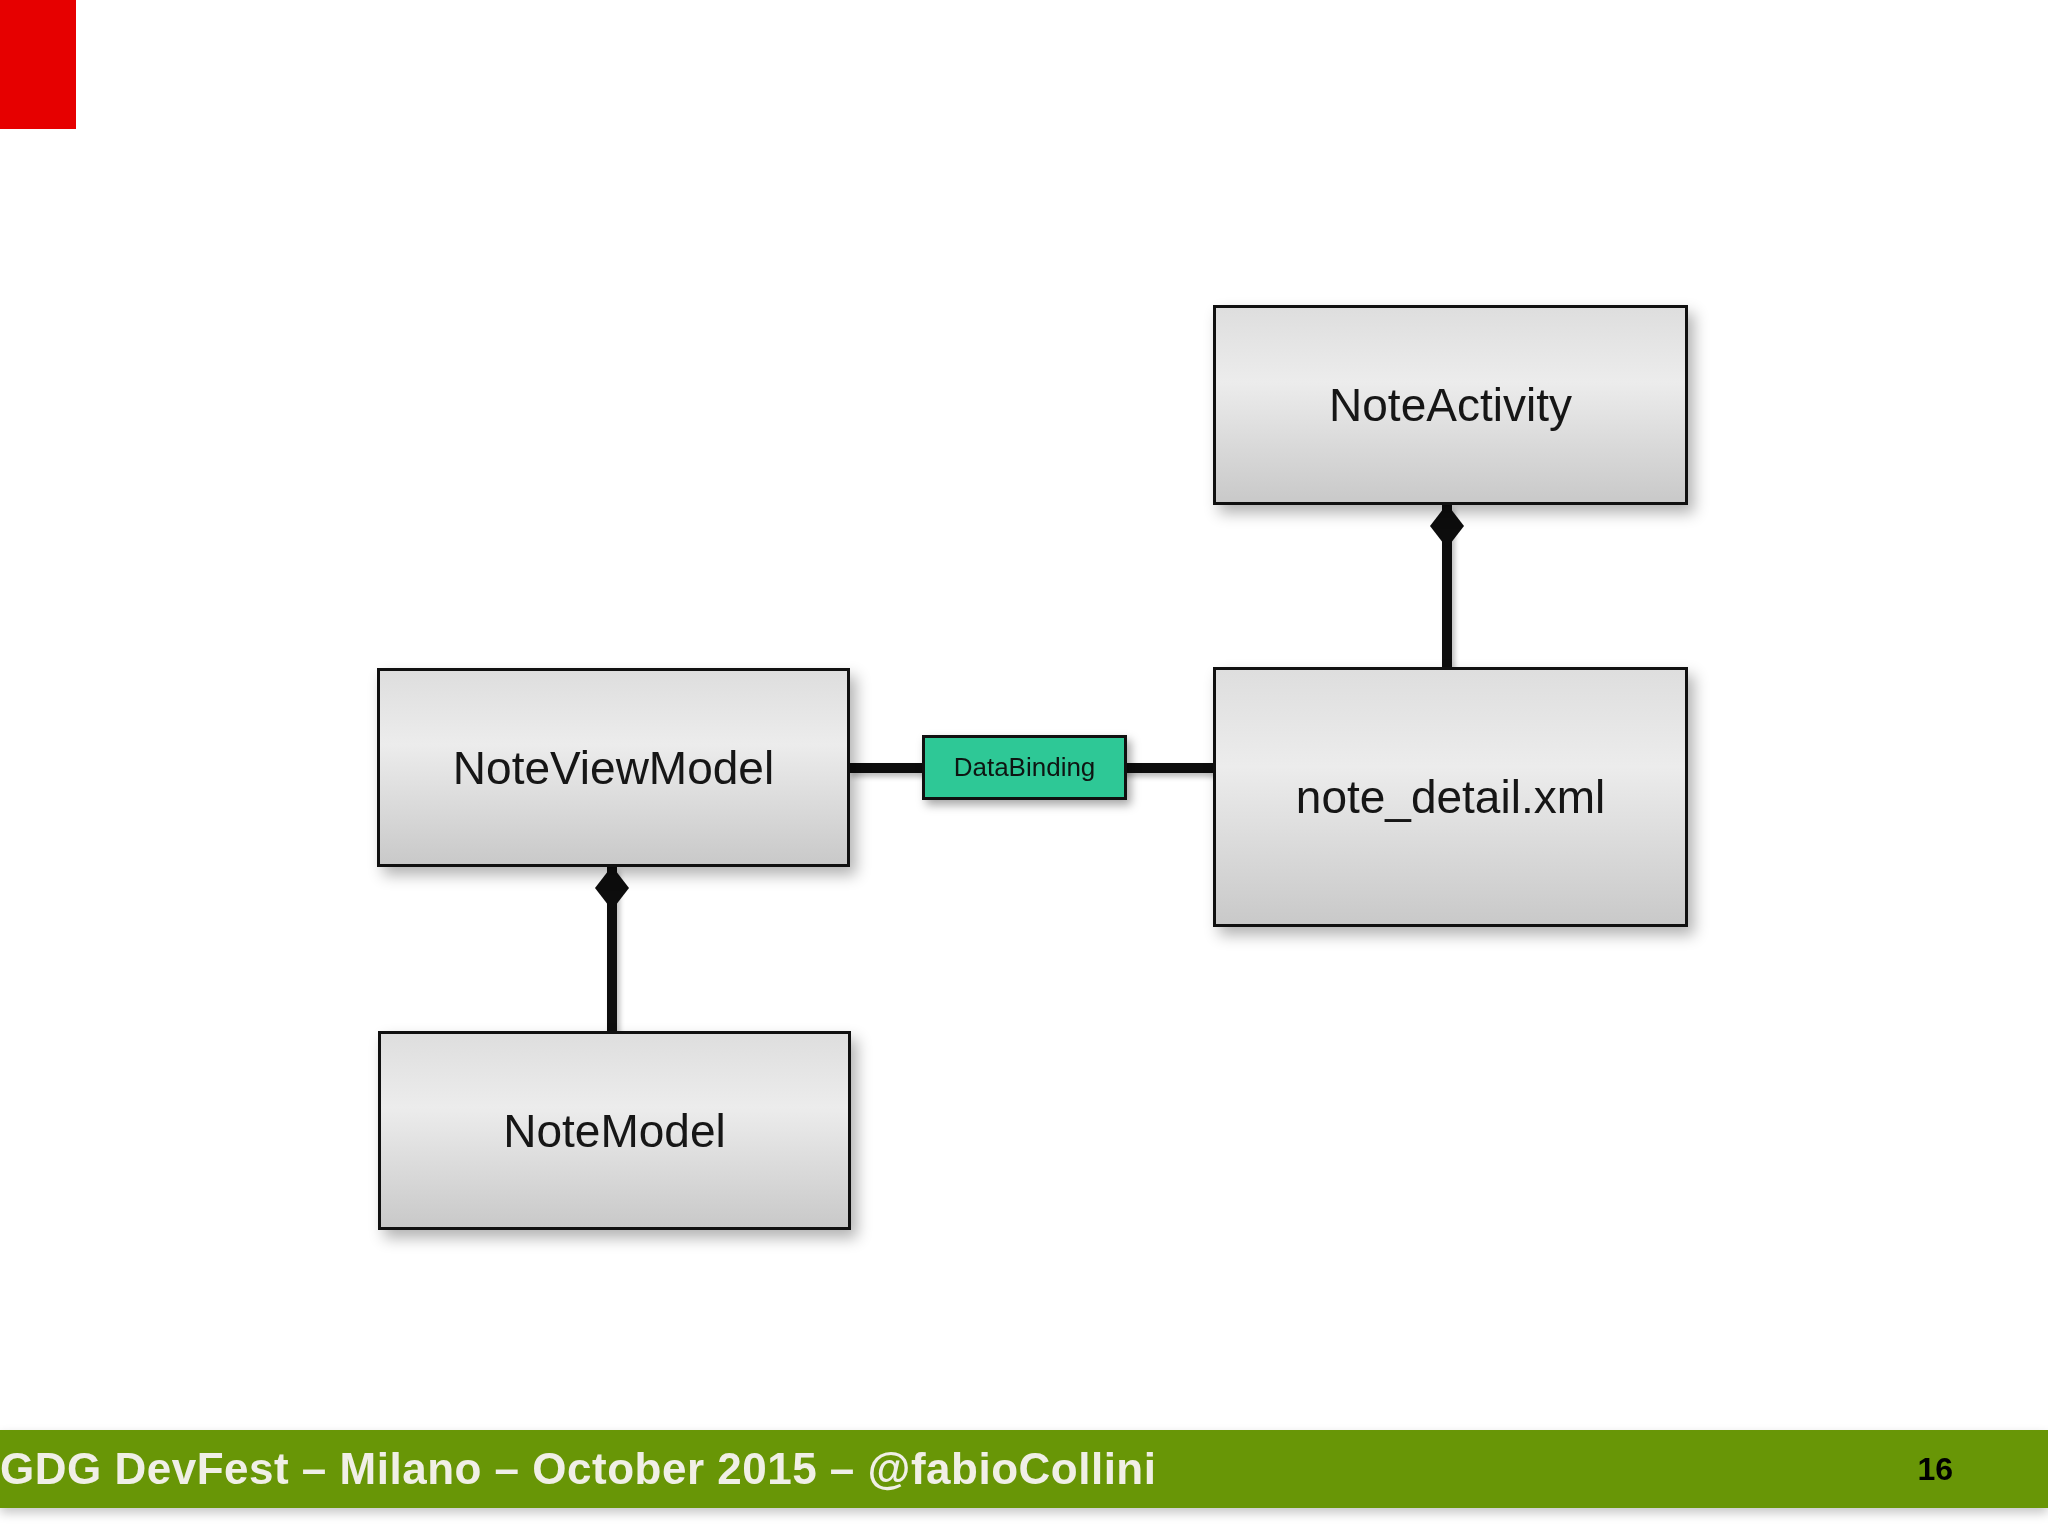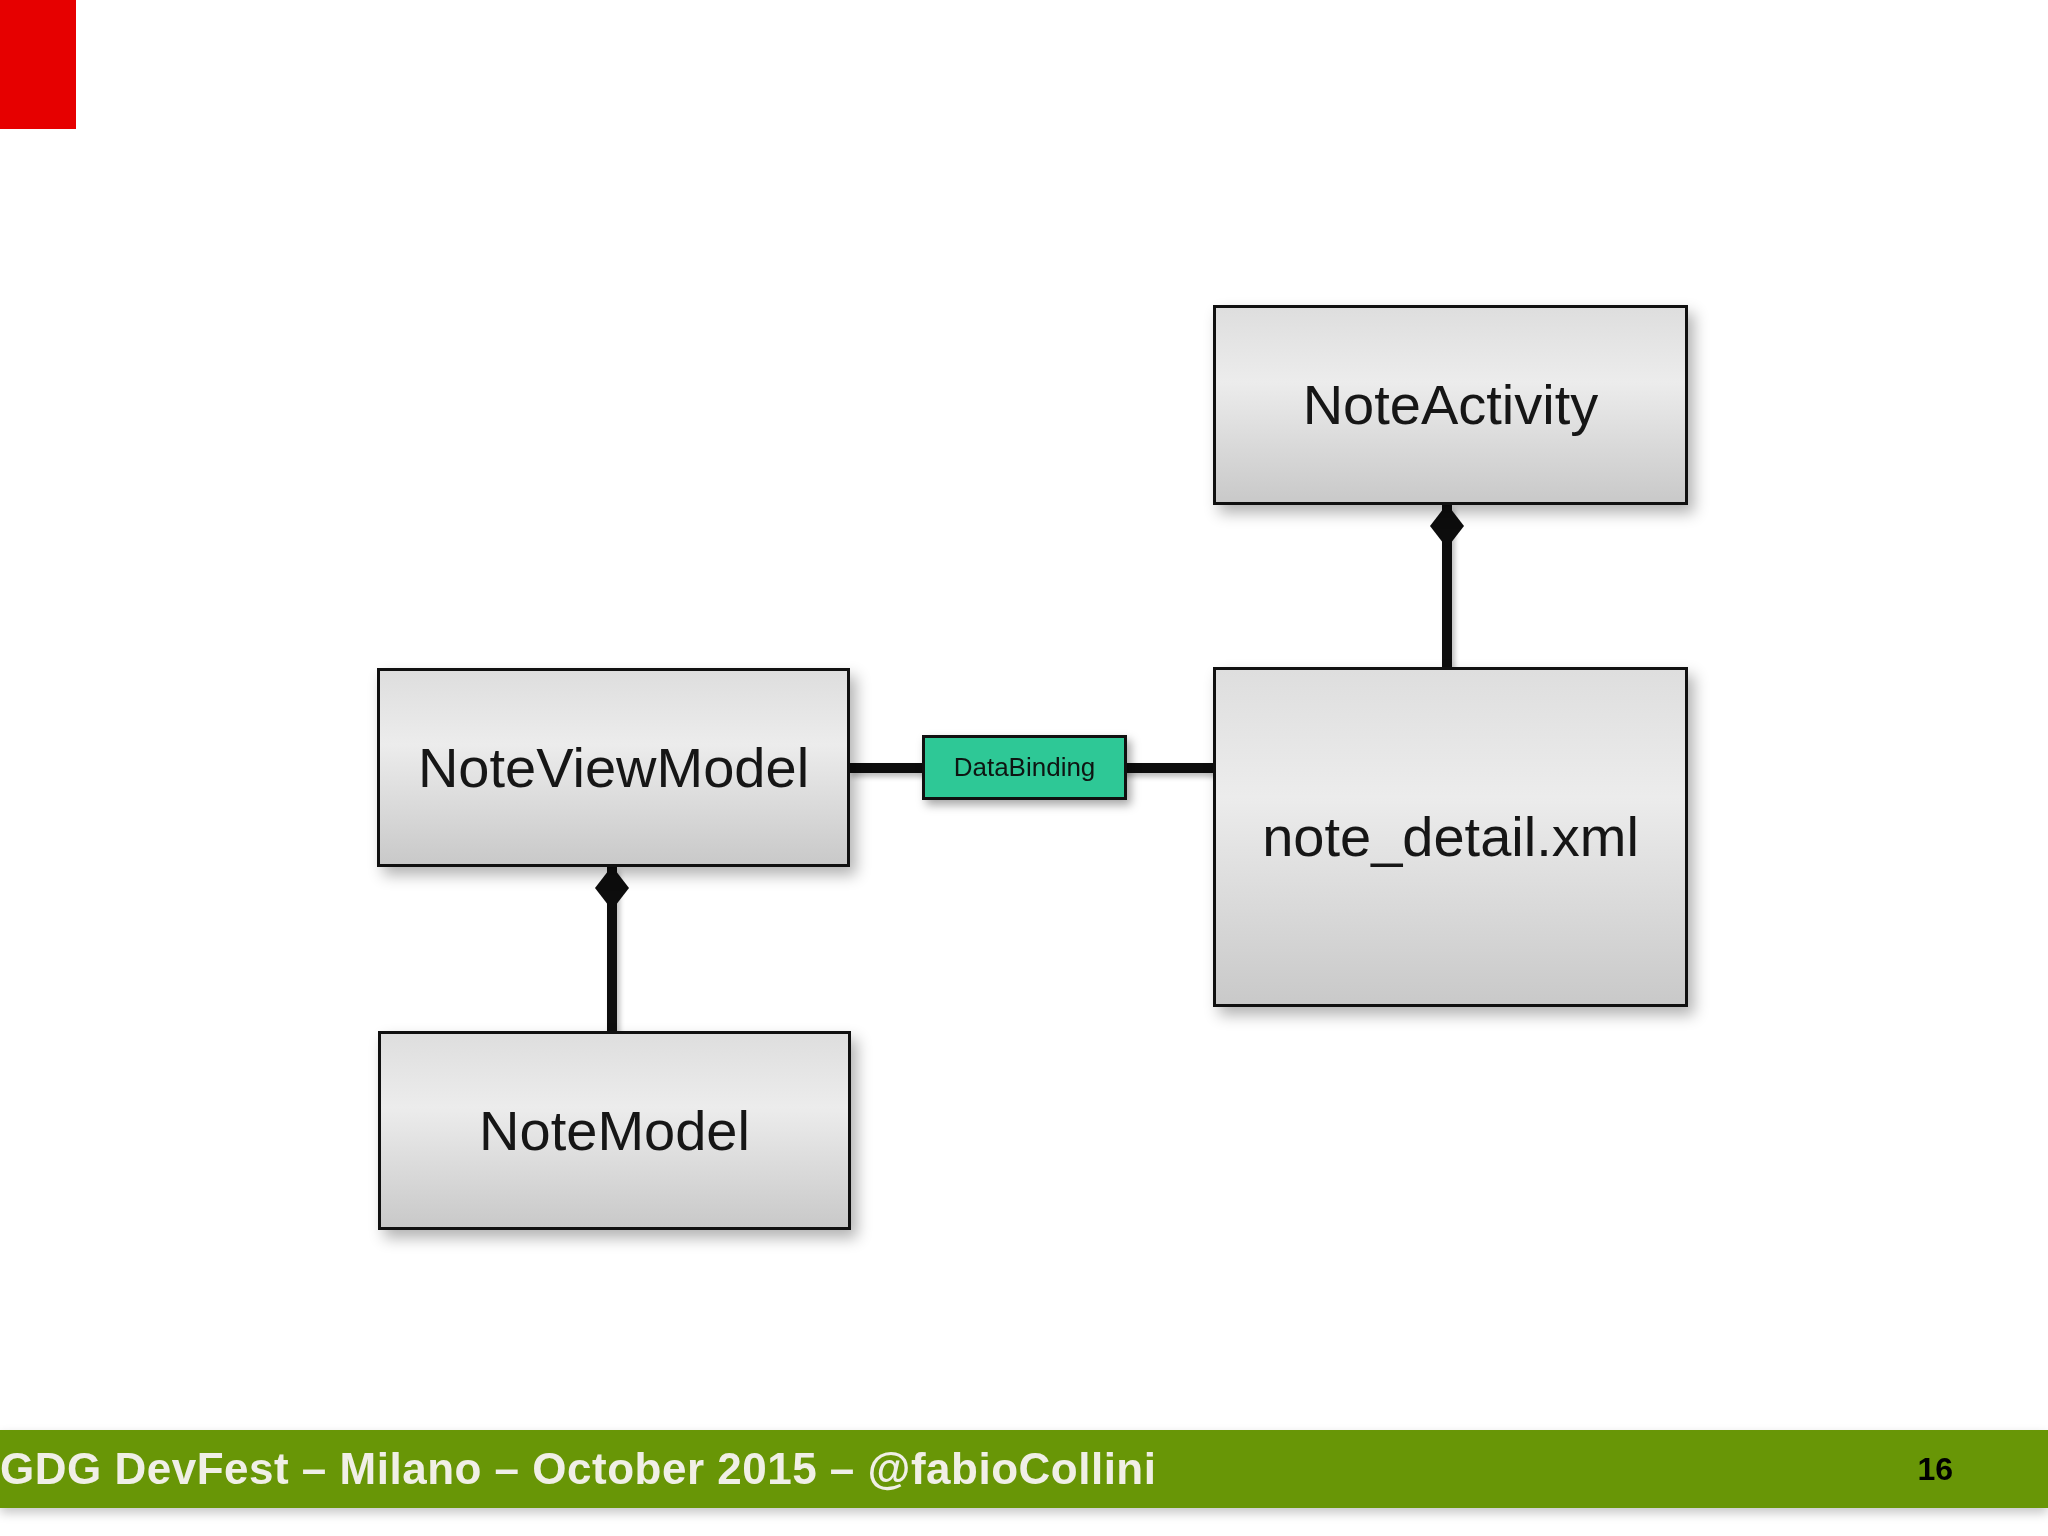--- a/index.html
+++ b/index.html
@@ -26,26 +26,26 @@
   
   .node {
     position: absolute;
     box-sizing: border-box;
     border: 3px solid #101010;
     background: linear-gradient(180deg, #dedede 0%, #ececec 38%, #c9c9c9 100%);
     box-shadow: 6px 8px 14px rgba(0,0,0,0.30);
     display: flex; align-items: center; justify-content: center;
     flex-direction: column;
     color: #161616;
-    font-size: 56px;
+    font-size: 46px;
     line-height: 58px;
     text-align: center;
   }
   .node-noteactivity  { left: 1213px; top: 305px;  width: 475px; height: 200px; }
-  .node-notedetail    { left: 1213px; top: 667px;  width: 475px; height: 340px; gap: 36px; }
+  .node-notedetail    { left: 1213px; top: 667px;  width: 475px; height: 260px; gap: 36px; }
   .node-noteviewmodel { left: 377px;  top: 668px;  width: 473px; height: 199px; }
   .node-notemodel     { left: 378px;  top: 1031px; width: 473px; height: 199px; }
 
   
   .edge {
     position: absolute;
     background: #0d0d0d;
     box-shadow: 3px 4px 5px rgba(0,0,0,0.25);
   }
   .edge-v1 { left: 1442px; top: 505px; width: 10px; height: 163px; }

